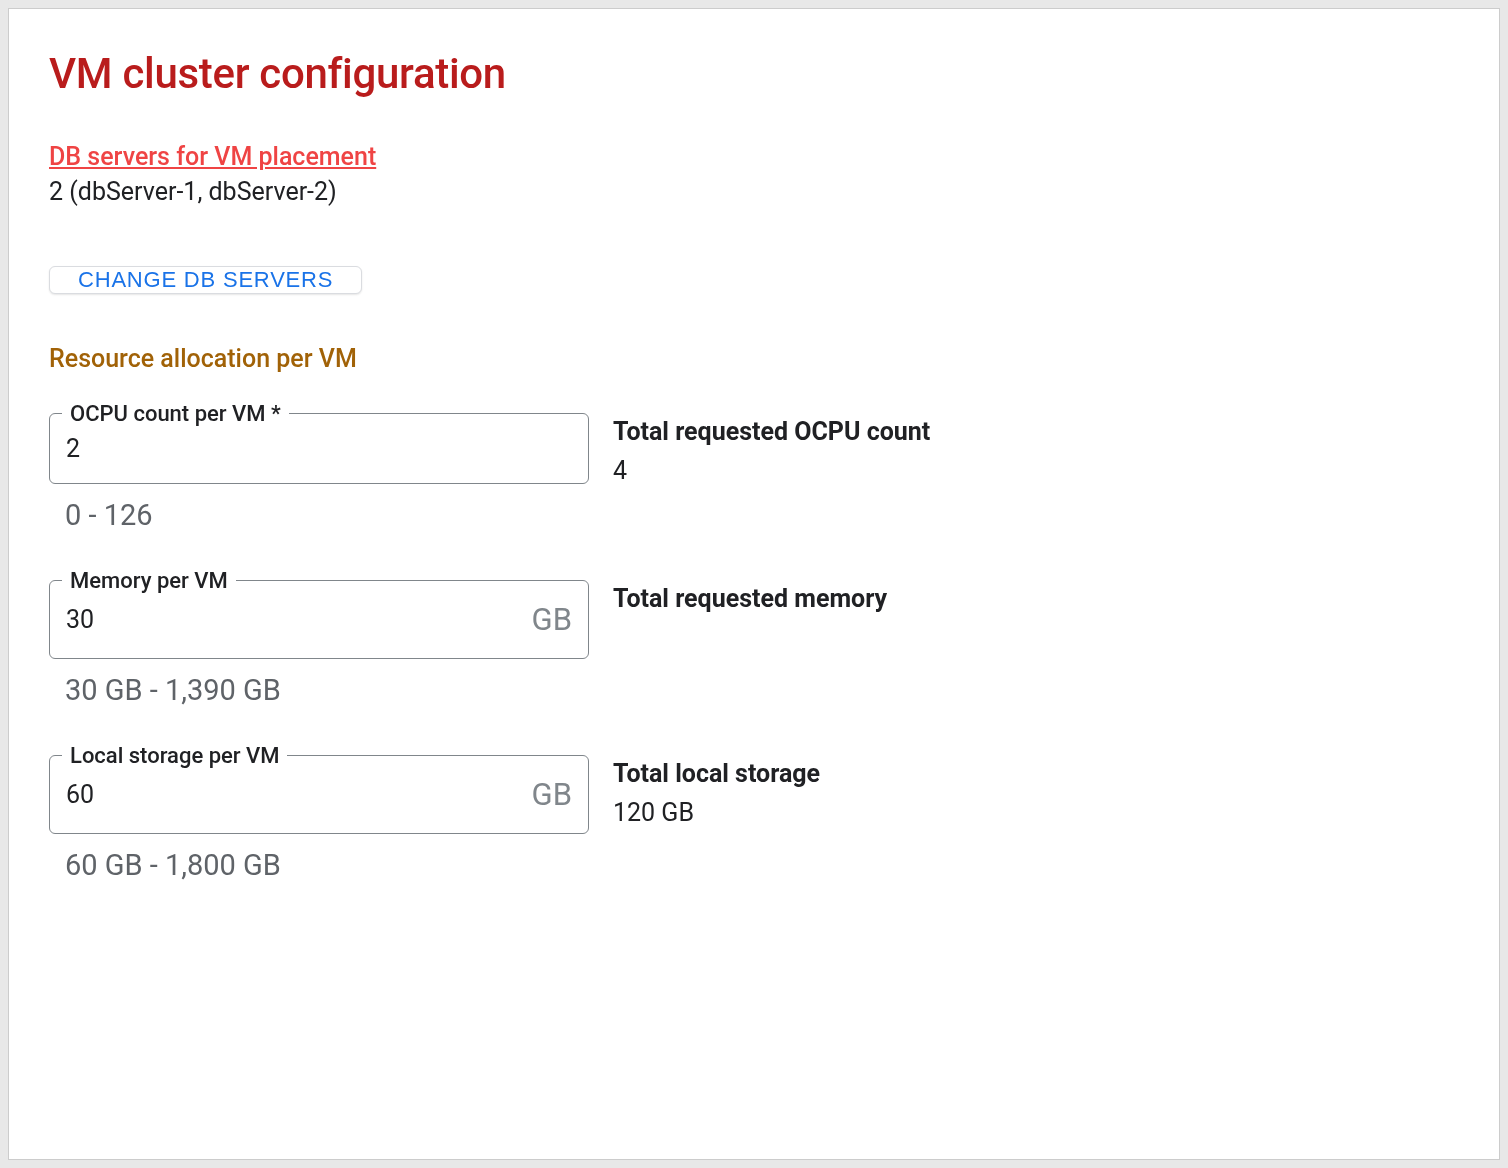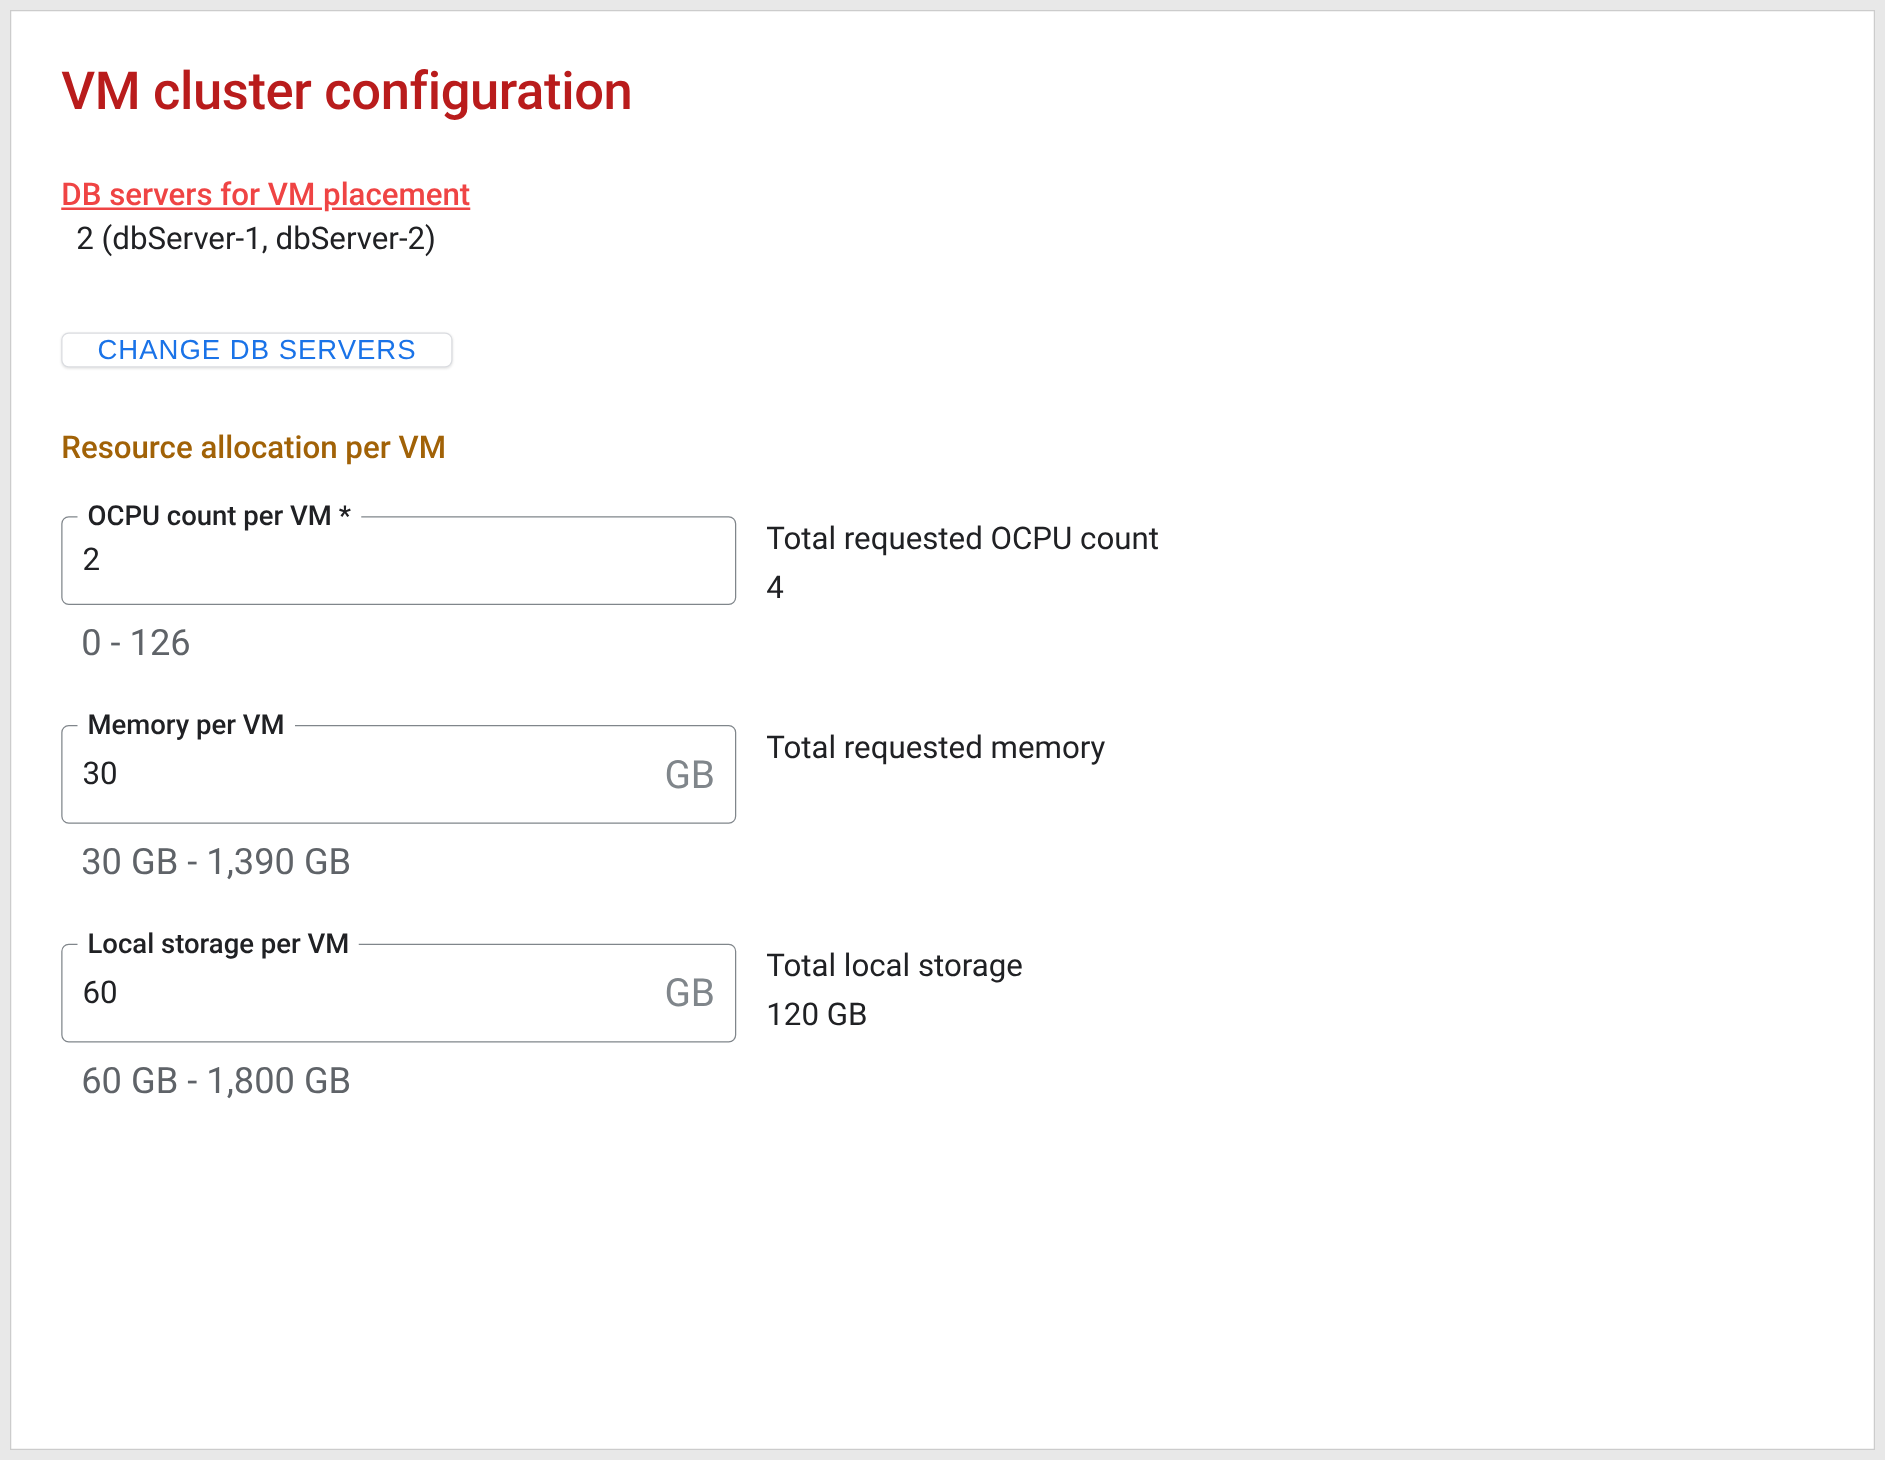--- a/index.html
+++ b/index.html
@@ -37,21 +37,20 @@
       color: #ef4444;
       margin-bottom: 6px;
       text-decoration: underline;
     }
     
     .section-value {
       font-size: 25px;
       font-weight: 400;
       color: #202124;
       margin-bottom: 60px;
-      margin-left: 12px;
     }
     
     .change-button {
       display: inline-block;
       background: #ffffff;
       border: 1px solid #dadce0;
       border-radius: 6px;
       padding: 0 28px;
       color: #1a73e8;
       font-size: 22px;
@@ -133,21 +132,21 @@
     
     .helper-text {
       font-size: 29px;
       color: #5f6368;
       margin-top: 14px;
       margin-left: 16px;
     }
     
     .total-label {
       font-size: 25px;
-      font-weight: 400;
+      font-weight: 700;
       color: #202124;
       margin-bottom: 10px;
     }
     
     .total-value {
       font-size: 25px;
       font-weight: 400;
       color: #202124;
     }
   </style>

